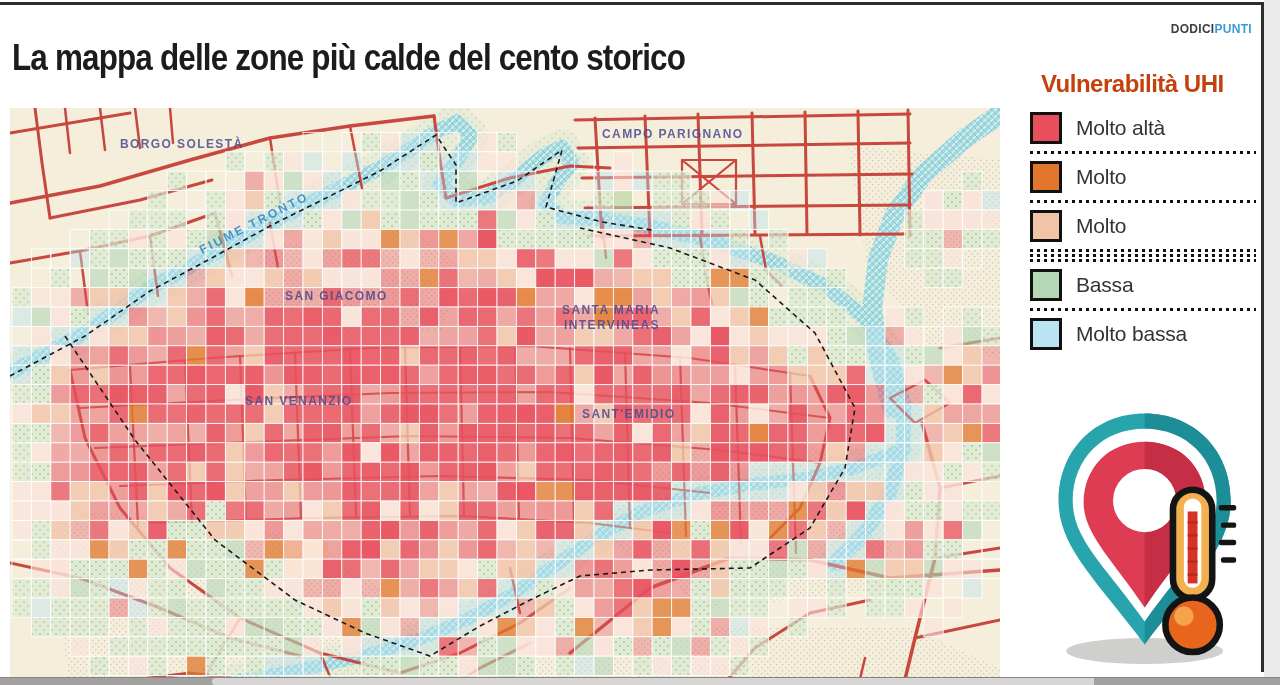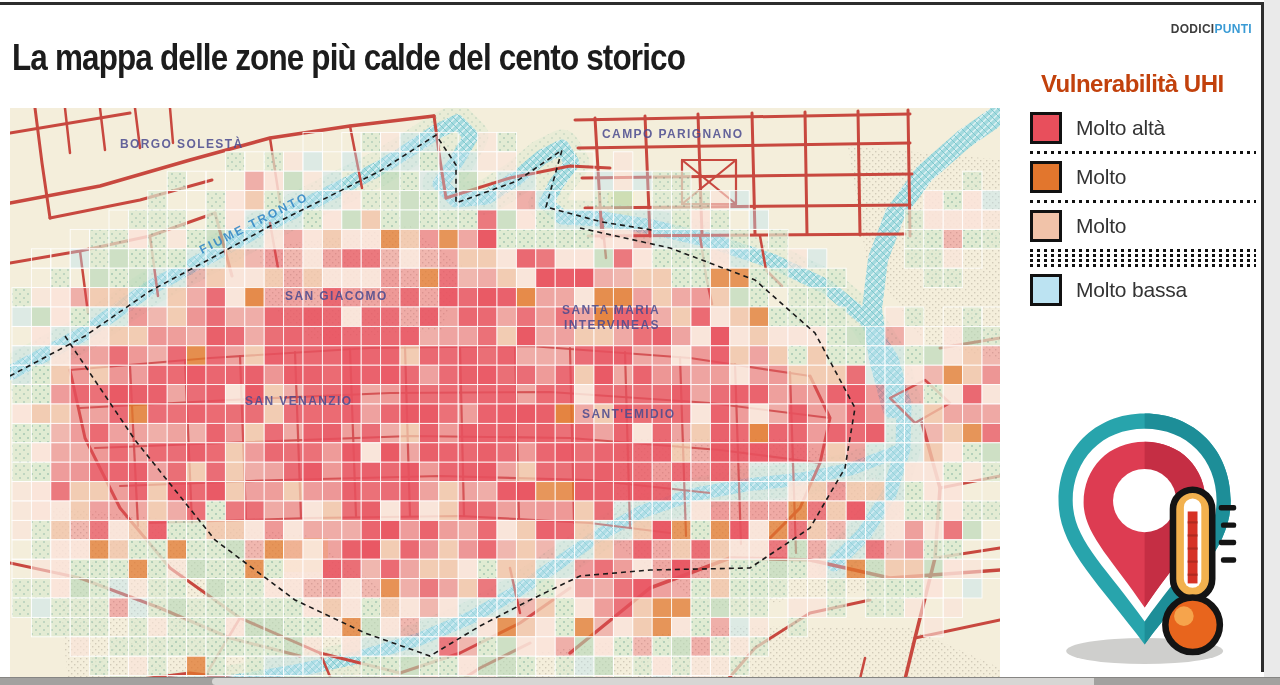--- a/index.html
+++ b/index.html
@@ -1407,20 +1407,24 @@
         <span class="legend-label">Molto</span>
       </div>
       <div class="dotsep"></div>
       <div class="legend-row">
         <span class="swatch" style="background: rgb(241, 195, 169);"></span>
         <span class="legend-label">Molto</span>
       </div>
       <div class="dotsep"></div>
       <div class="dotsep"></div>
       <div class="dotsep"></div>
+      <div class="legend-row">
+        <span class="swatch" style="background: rgb(180, 215, 182);"></span>
+        <span class="legend-label">Bassa</span>
+      </div>
       <div class="dotsep"></div>
       <div class="legend-row">
         <span class="swatch" style="background: rgb(188, 227, 242);"></span>
         <span class="legend-label">Molto bassa</span>
       </div>
     </div>
 </div>
 
 <div class="pin-box" id="pin-box"><svg viewBox="0 0 200 245" width="218" height="268">
       <ellipse cx="96" cy="228" rx="72" ry="12" fill="#cfcfcd"></ellipse>

